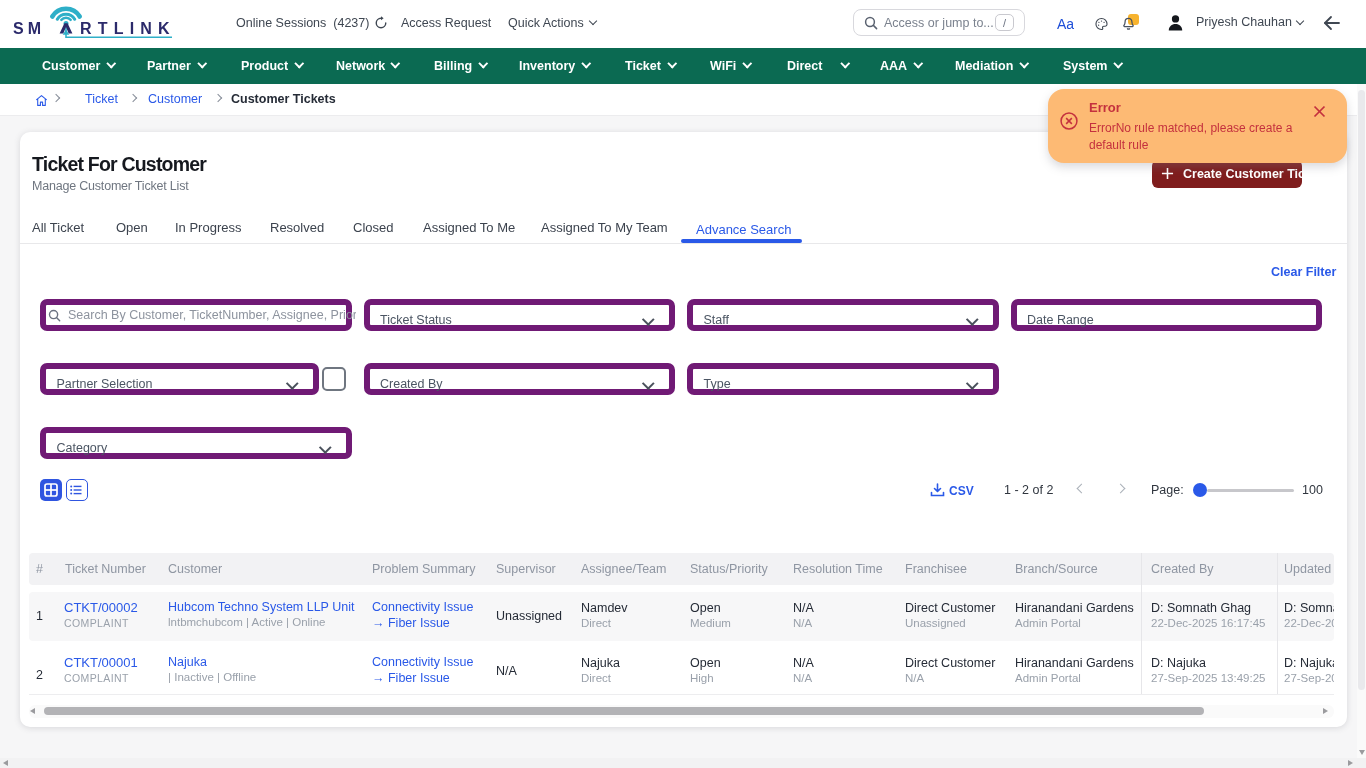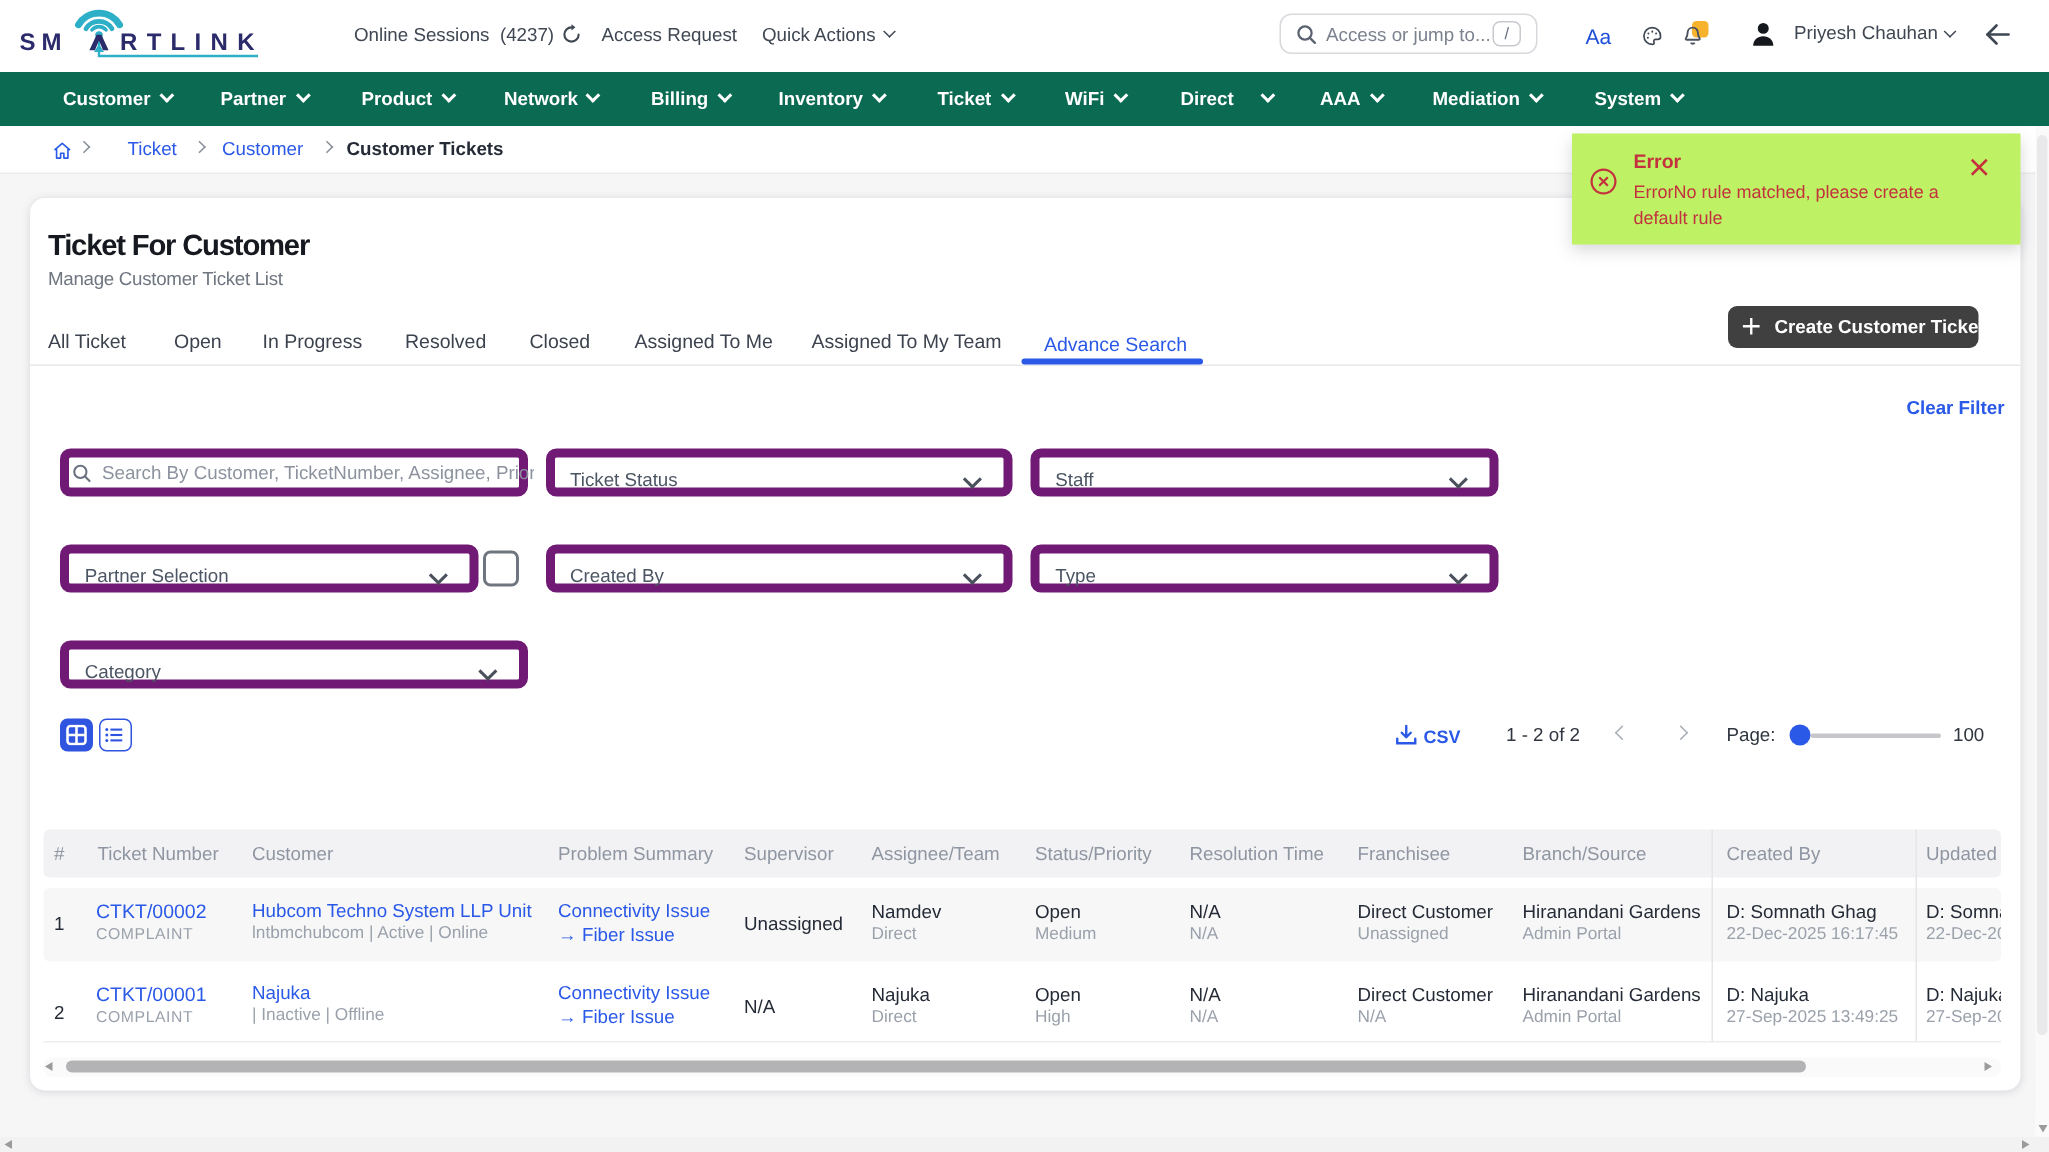--- a/index.html
+++ b/index.html
@@ -16,21 +16,21 @@
 #nav { position:absolute; top:48px; left:0; width:1366px; height:36px; background:#0b6a52; }
 .navitem { position:absolute; top:0; height:36px; line-height:36px; color:#fff; font-size:12.5px; font-weight:700; white-space:nowrap; }
 .navchev { position:absolute; top:15px; width:9px; height:9px; }
 .chev { display:block; width:8px; height:8px; border-right:2px solid #fff; border-bottom:2px solid #fff; transform:rotate(45deg); }
 
 
 #crumb { position:absolute; top:84px; left:0; width:1366px; height:32px; background:#fff; border-bottom:1px solid #ececee; }
 .crumbtxt { position:absolute; top:0; height:31px; line-height:31px; font-size:12.5px; white-space:nowrap; }
 
 
-#toast { position:absolute; left:1048px; top:89px; width:299px; height:74px; background:#bef264; border-radius:0; box-shadow:0 4px 10px rgba(130,130,140,.30); z-index:50; }
+#toast { position:absolute; left:1048px; top:89px; width:299px; height:74px; background:#fdba74; border-radius:16px; box-shadow:0 4px 10px rgba(130,130,140,.30); z-index:50; }
 
 
 #card { position:absolute; left:20px; top:132px; width:1327px; height:595px; background:#fff; border-radius:10px; box-shadow:0 1px 6px rgba(80,80,90,.18); overflow:hidden; }
 .in { position:absolute; white-space:nowrap; }
 
 
 .fbox { position:absolute; height:32px; border:6px solid #701a75; border-radius:7px; background:#fff; }
 .flabel { position:absolute; left:10.5px; top:0; height:31px; line-height:31px; font-size:12.5px; color:#4b5563; }
 .fchev { position:absolute; right:15px; top:10px; width:10px; height:10px; }
 .fchev .chev { border-color:#4a515c; border-width:2px; width:8.5px; height:8.5px; }
@@ -178,21 +178,21 @@
   <span class="abs" style="left:215px; top:11px;">
         <span class="chev" style="border-color:#868d98; border-width:1.8px; width:6px; height:6px; transform:rotate(-45deg);"></span>
       </span>
   <div class="crumbtxt" style="left:231px; color:#252b36; font-weight:700;">Customer Tickets</div>
 </div>
 
 <div id="card">
   <div class="in" style="left:12px; top:20.5px; font-size:19.5px; font-weight:700; letter-spacing:-0.8px; color:#16191f;">Ticket For Customer</div>
   <div class="in" style="left:12px; top:47px; font-size:12.5px; letter-spacing:-0.2px; color:#6f7680;">Manage Customer Ticket List</div>
 
-  <div class="in" style="left:1132px; top:28px; width:167px; height:28px; background:#404040; border-radius:6px;margin-top:44px;">
+  <div class="in" style="left:1132px; top:28px; width:150px; height:28px; background:#7f1d1d; border-radius:6px;">
     <svg class="abs" style="left:9px; top:7px;" width="13" height="13" viewBox="0 0 14 14">
           <line x1="7" y1="1" x2="7" y2="13" stroke="#fff" stroke-width="1.7"></line>
           <line x1="1" y1="7" x2="13" y2="7" stroke="#fff" stroke-width="1.7"></line>
         </svg>
     <div class="abs" style="left:31px; top:7px; font-size:12.5px; font-weight:700; color:#fff;">Create Customer Ticket</div>
   </div>
 
   <div class="in tabt" style="left:12px; top:88px;">All Ticket</div>
   <div class="in tabt" style="left:96px; top:88px;">Open</div>
   <div class="in tabt" style="left:155px; top:88px;">In Progress</div>
@@ -216,20 +216,23 @@
         <div class="flabel">Ticket Status</div>
         <span class="fchev">
           <span class="chev"></span>
         </span>
       </div>
   <div class="fbox" style="left:667px; top:167px; width:311.5px;">
         <div class="flabel">Staff</div>
         <span class="fchev">
           <span class="chev"></span>
         </span>
+      </div>
+  <div class="fbox" style="left:990.5px; top:167px; width:311.5px;">
+        <div class="flabel">Date Range</div>
       </div>
 
   <div class="fbox" style="left:20px; top:231px; width:279px;">
         <div class="flabel">Partner Selection</div>
         <span class="fchev">
           <span class="chev"></span>
         </span>
       </div>
   <div class="abs" style="left:302px; top:235px; width:24px; height:24px; border:2px solid #6f7680; border-radius:5px; background:#fff;"></div>
   <div class="fbox" style="left:343.5px; top:231px; width:311.5px;">

